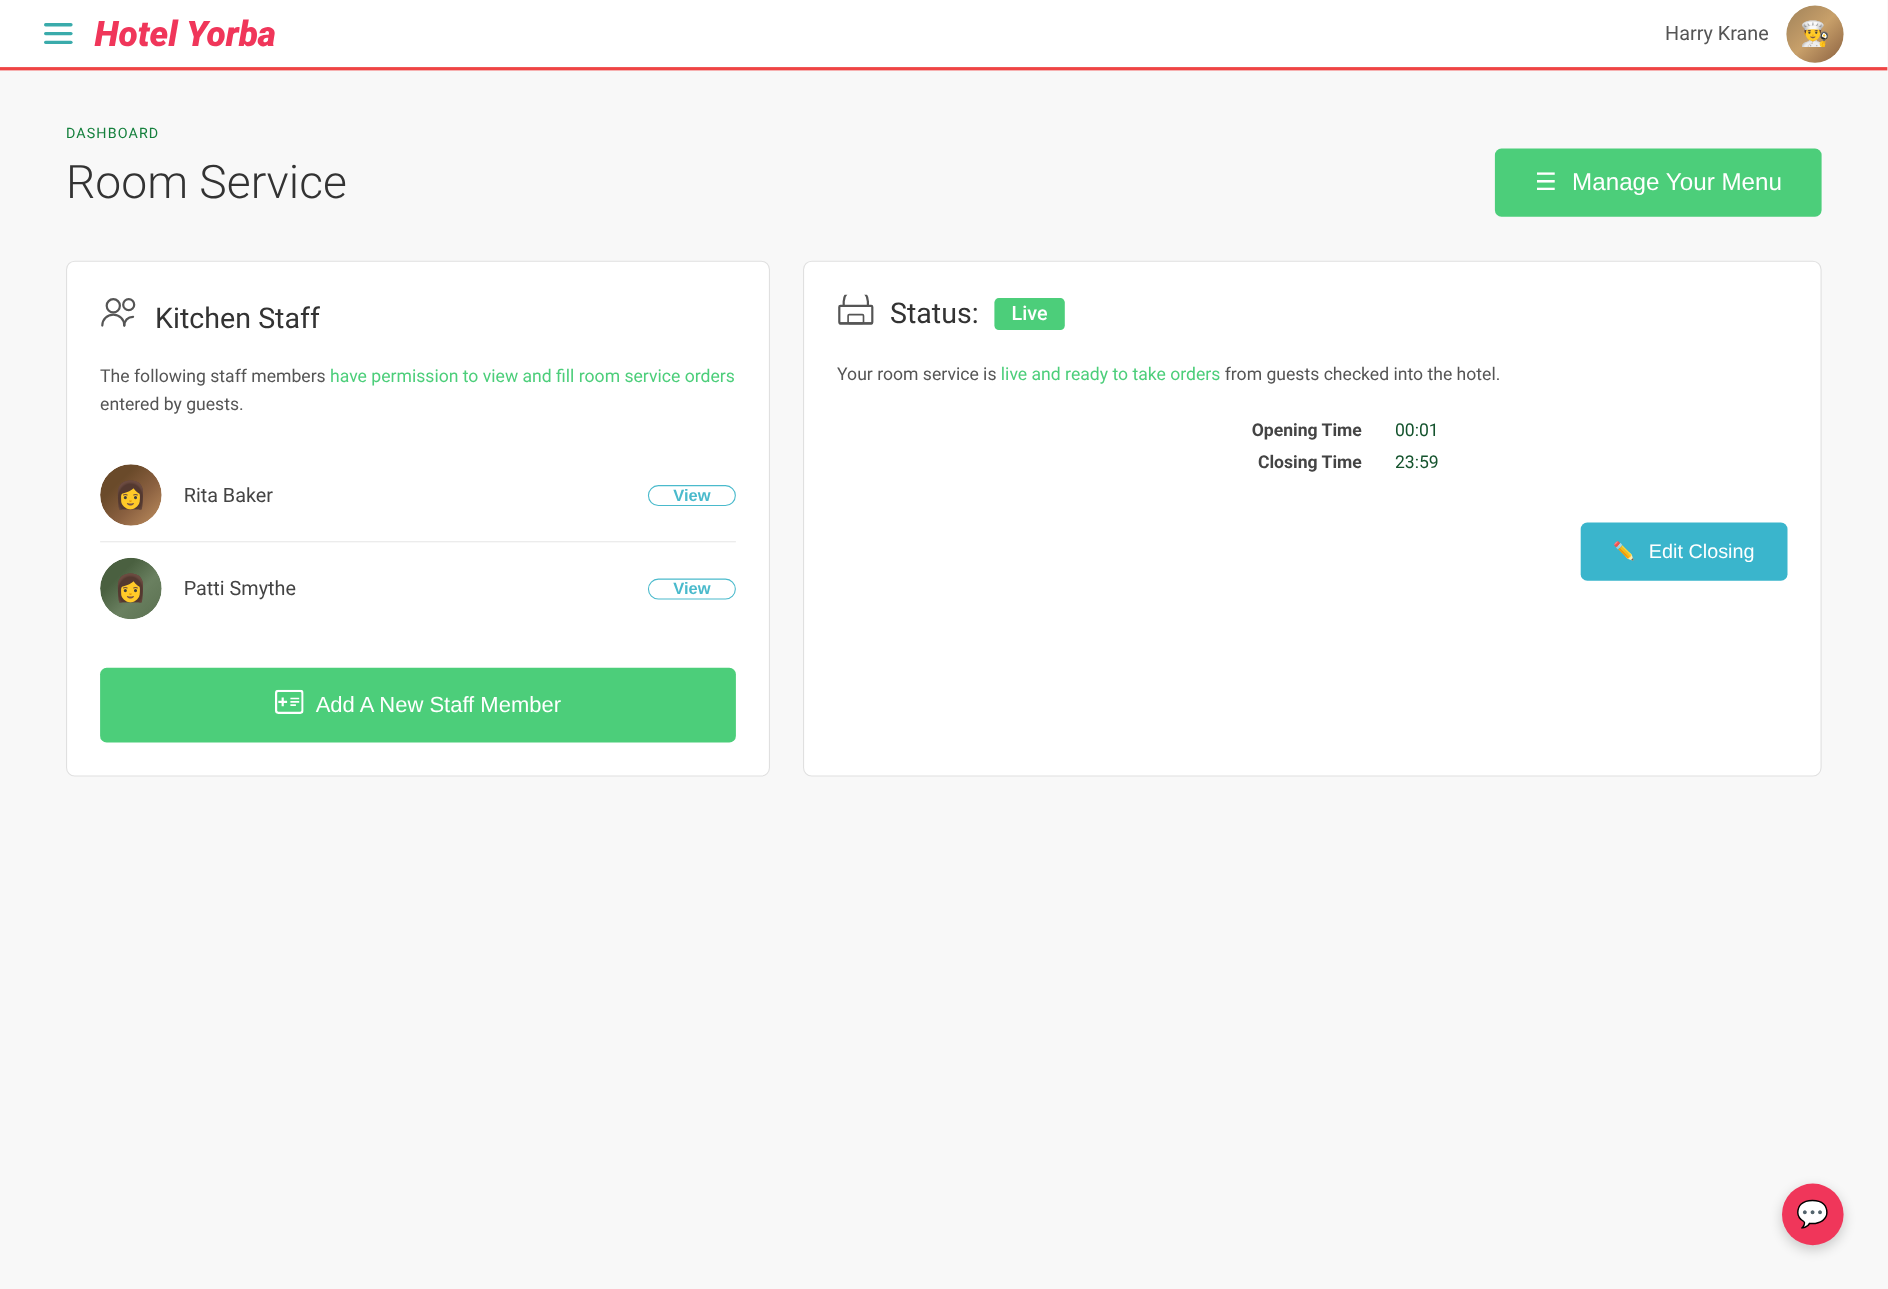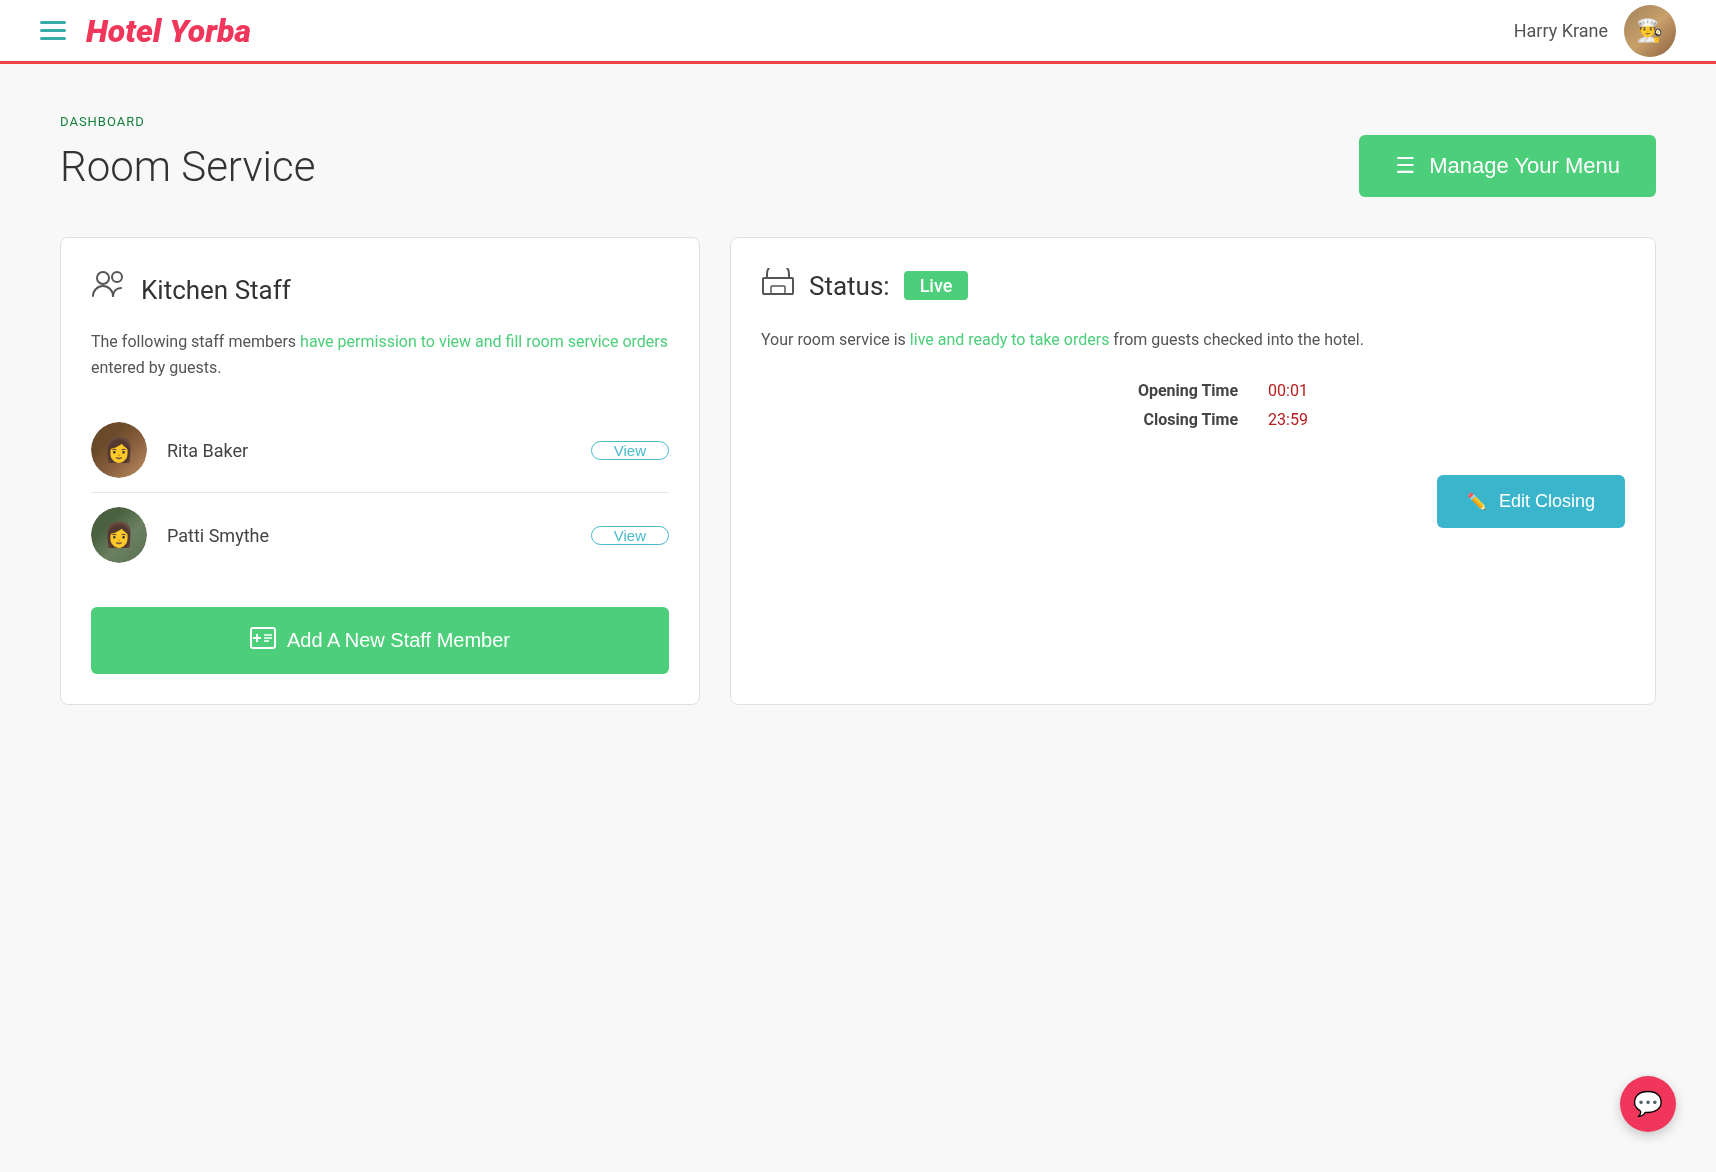--- a/index.html
+++ b/index.html
@@ -207,20 +207,21 @@
       color: #444;
     }
     .view-btn {
       border: 1.5px solid #4abacc;
       background: transparent;
       color: #4abacc;
       border-radius: 20px;
       padding: 0 22px;
       font-size: 15px;
       cursor: pointer;
+      font-weight: bold;
     }
 
     .add-staff-btn {
       width: 100%;
       background: #4cce7a;
       color: #fff;
       border: none;
       border-radius: 6px;
       padding: 20px;
       font-size: 20px;
@@ -278,21 +279,21 @@
     }
     .time-label {
       font-weight: 700;
       font-size: 16px;
       color: #444;
       width: 160px;
       text-align: right;
     }
     .time-value {
       font-size: 16px;
-      color: #b91c1c;
+      color: #14532d;
     }
     .edit-settings-btn {
       background: #3ab5cc;
       color: #fff;
       border: none;
       border-radius: 6px;
       padding: 16px 30px;
       font-size: 18px;
       font-weight: 500;
       cursor: pointer;

